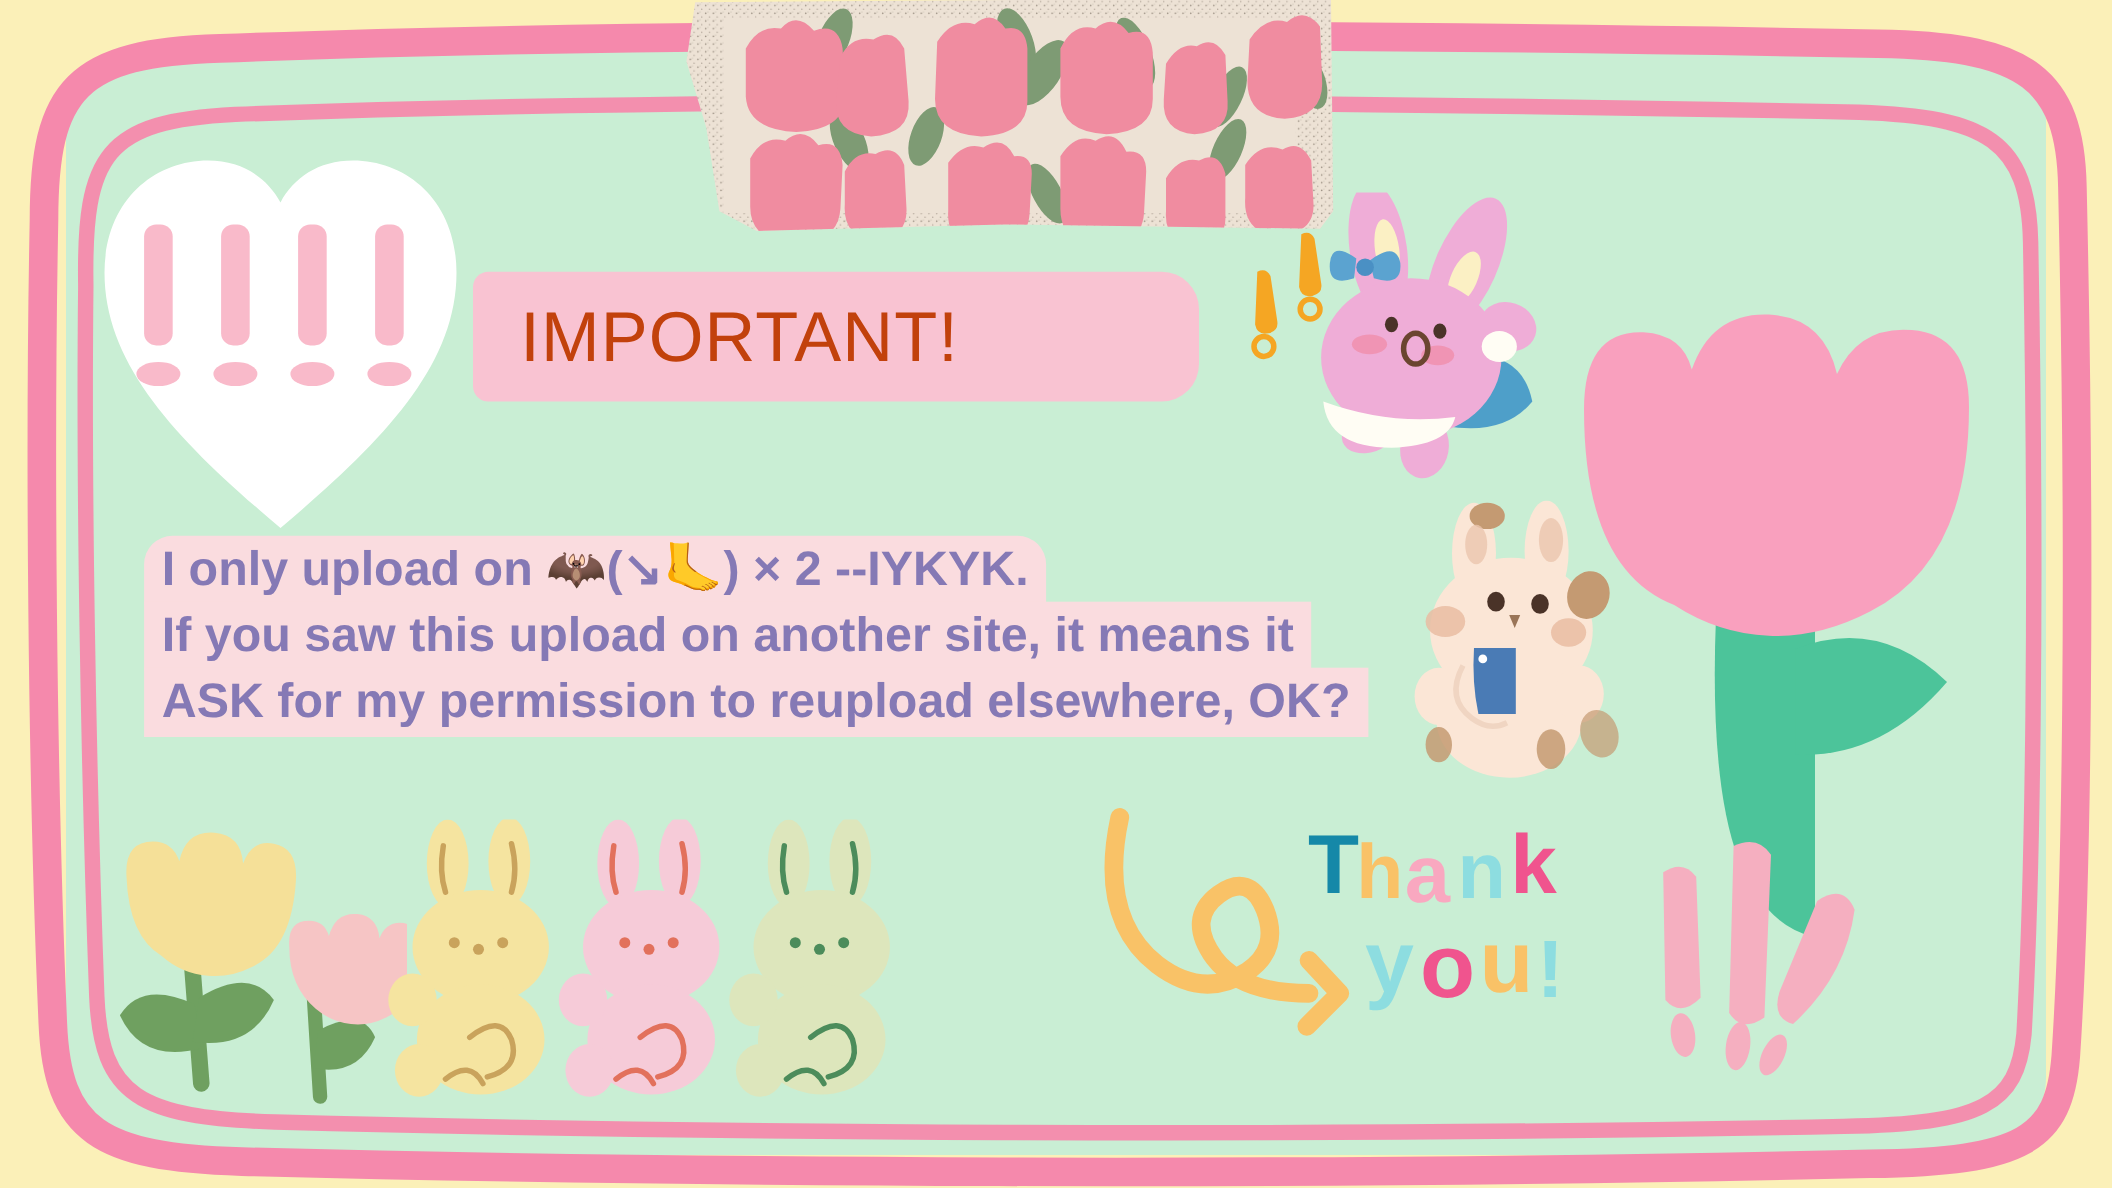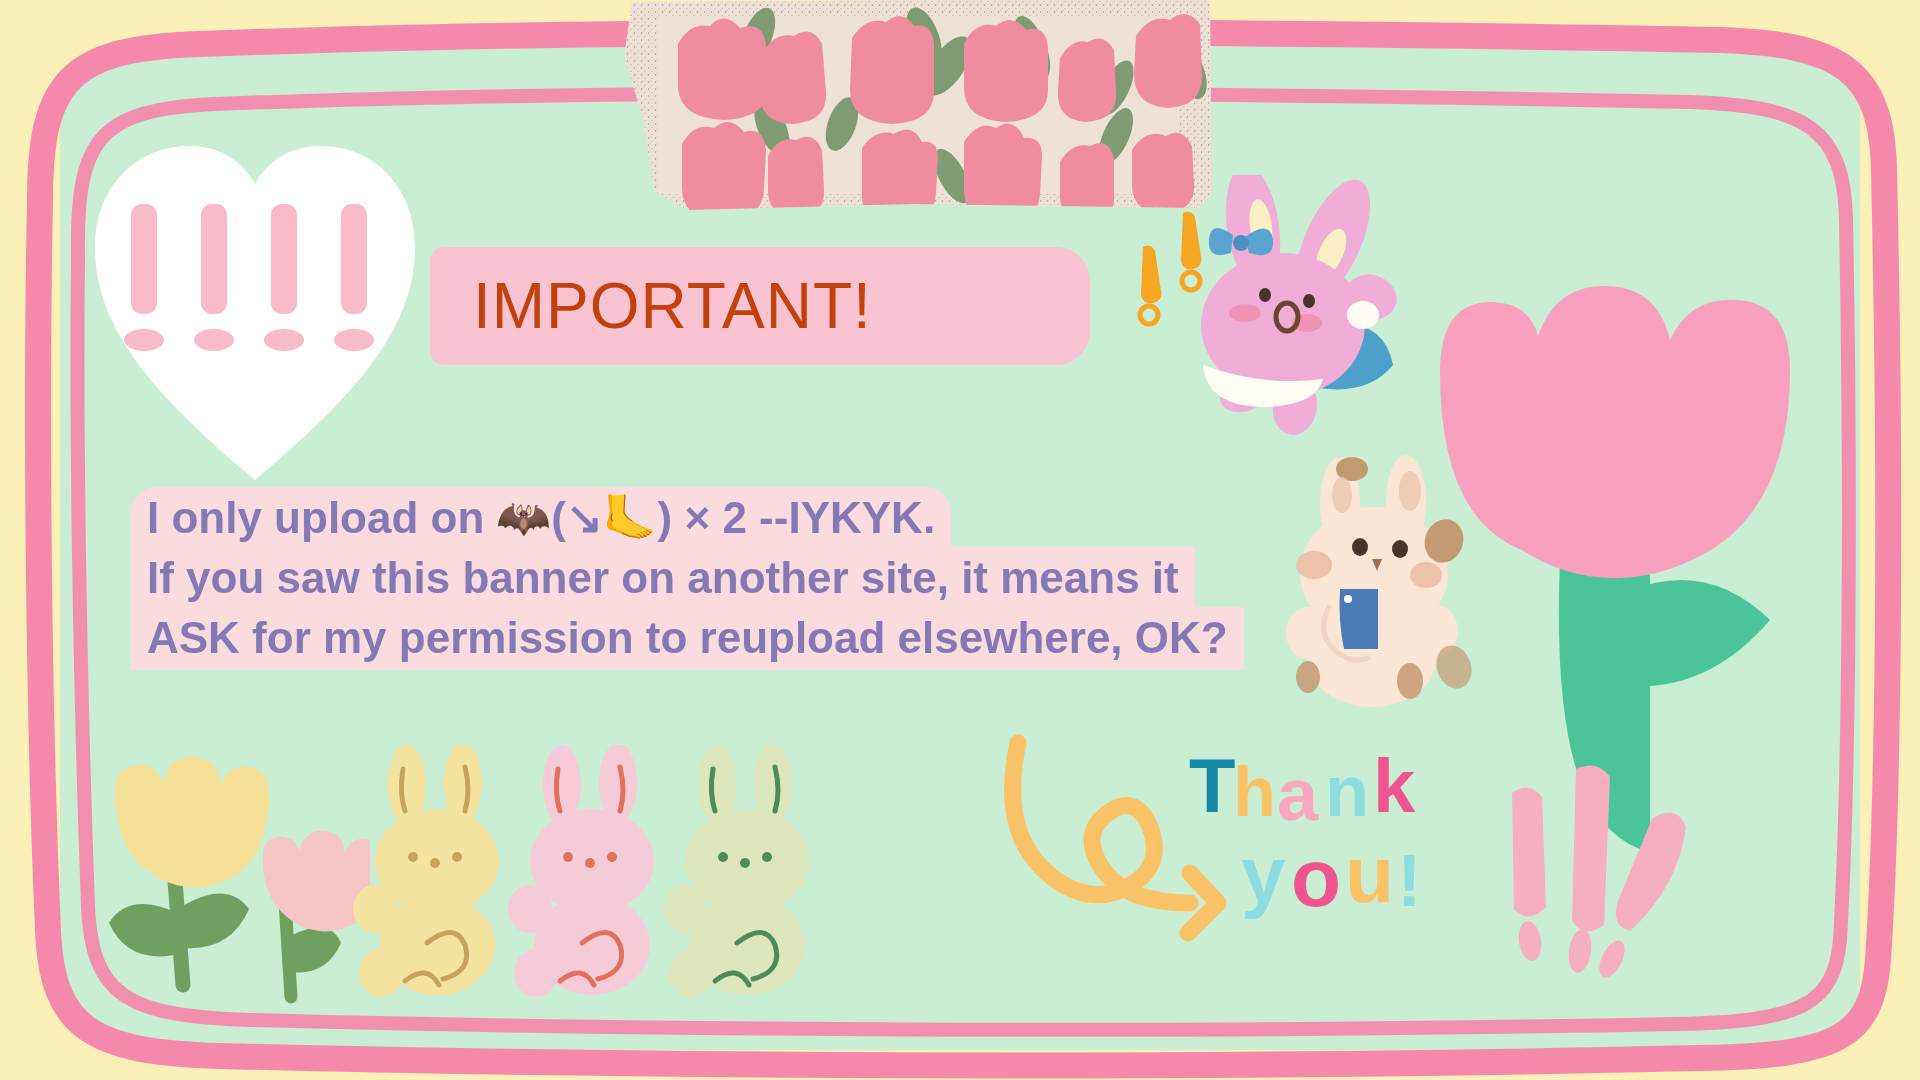--- a/index.html
+++ b/index.html
@@ -156,21 +156,21 @@
       <rect x="256" y="76" width="26" height="110" rx="11"></rect>
       <ellipse cx="269" cy="212" rx="20" ry="11"></ellipse>
     </g>
   </svg>
 
   <div class="important-banner"></div>
   <div class="important-text">IMPORTANT!</div>
 
   <div class="body-block">
     <div class="body-line"><span class="hl">I only upload on 🦇(↘🦶) × 2 --IYKYK.</span></div>
-    <div class="body-line"><span class="hl">If you saw this banner on another site, it means it</span></div>
+    <div class="body-line"><span class="hl">If you saw this upload on another site, it means it</span></div>
     <div class="body-line"><span class="hl">ASK for my permission to reupload elsewhere, OK?</span></div>
   </div>
 
   <svg class="bunny-flying" viewBox="0 0 300 300">
     <g fill="#F5A623">
       <path d="M18,72 q8,-4 12,4 l6,40 q2,10 -8,12 q-10,2 -12,-8 Z"></path>
       <ellipse cx="24" cy="140" rx="9" ry="9" fill="none" stroke="#F5A623" stroke-width="5"></ellipse>
       <path d="M58,38 q8,-4 12,4 l6,40 q2,10 -8,12 q-10,2 -12,-8 Z"></path>
       <ellipse cx="66" cy="106" rx="9" ry="9" fill="none" stroke="#F5A623" stroke-width="5"></ellipse>
     </g>

